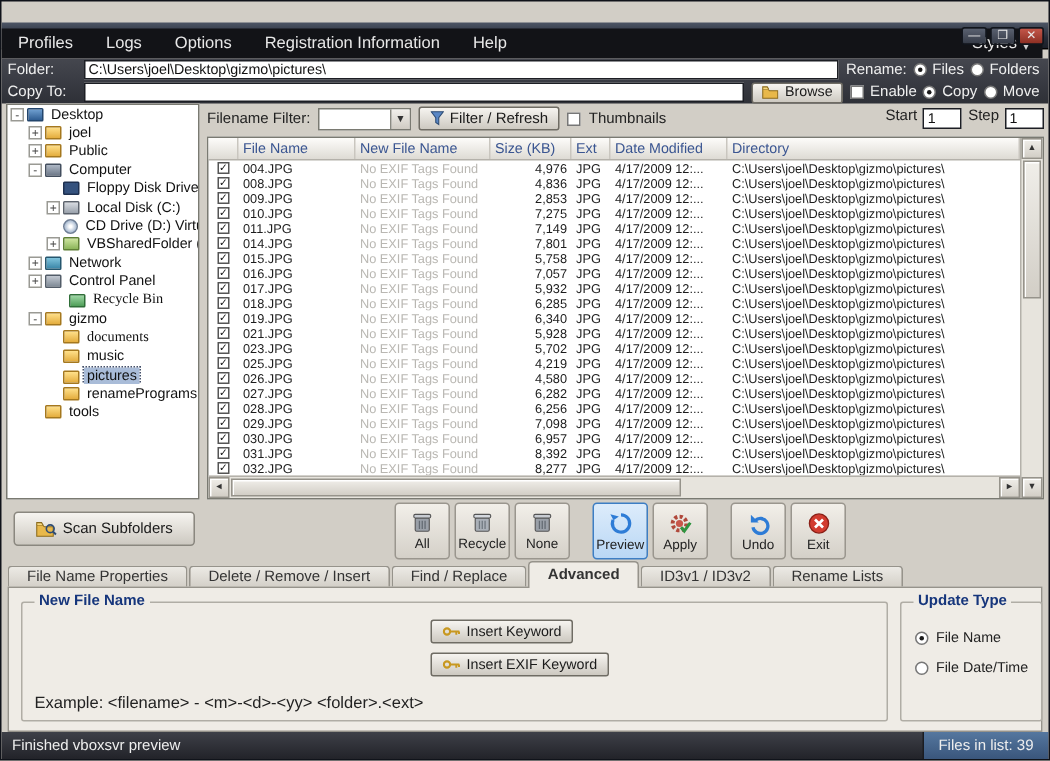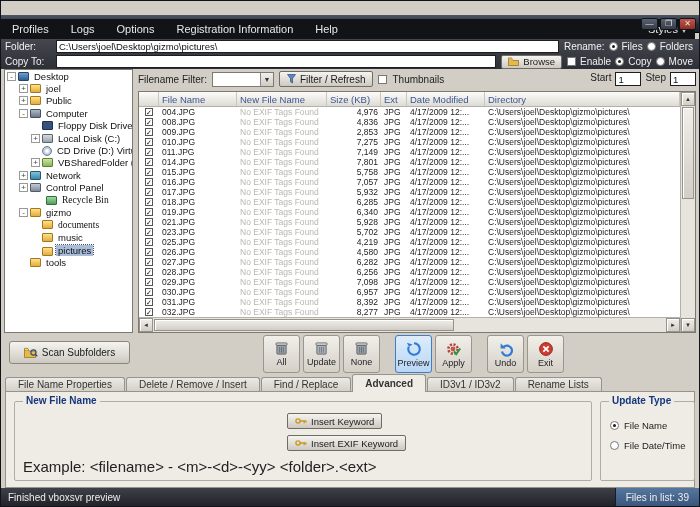--- a/index.html
+++ b/index.html
@@ -136,21 +136,21 @@
   .group{position:absolute;border:1px solid #b0ada5;border-radius:2px}
   .legend{position:absolute;top:-7px;left:8px;background:#efece6;padding:0 3px;color:#16367c;
     font-weight:bold;font-size:10px;line-height:12px}
   .g-nfn{left:8px;top:9px;width:578px;height:80px}
   .g-upd{left:594px;top:9px;width:95px;height:80px}
   textarea.nfn{position:absolute;left:8px;top:11px;width:248px;height:42px;border:1px solid #7a7a72;
     font-size:10px;font-family:inherit;resize:none;background:#fff;padding:1px 3px;color:#111}
   .kbtn{position:absolute;left:272px;height:16px;padding:0 7px;font-size:9.5px}
   .kbtn.k1{top:11px}
   .kbtn.k2{top:33px}
-  .example{position:absolute;left:8px;bottom:5px;font-size:15px;color:#222;white-space:nowrap}
+  .example{position:absolute;left:8px;bottom:5px;font-size:11px;color:#222;white-space:nowrap}
   .upd-row{position:absolute;left:9px;display:flex;align-items:center;gap:5px;font-size:9.5px;color:#222}
   .u1{top:18px}.u2{top:38px}
 
   
   .statusbar{position:absolute;left:0;right:0;bottom:0;height:18px;
     background:linear-gradient(#3e4048,#222329);color:#eee;display:flex;align-items:center;font-size:10px}
   .status-left{padding-left:7px}
   .status-right{margin-left:auto;height:100%;display:flex;align-items:center;padding:4px 10px;
     background:linear-gradient(#55779f,#3a567c);border-left:1px solid #1a1c22}
 </style>
@@ -282,20 +282,25 @@
     <div class="tree-row" style="padding-left: 26px;">
       <span class="expander hidden"></span>
       <span class="ticon folder-icon"></span>
       <span class="tlabel">music</span>
     </div>
     <div class="tree-row selected" style="padding-left: 26px; align-items: flex-end;">
       <span class="expander hidden"></span>
       <span class="ticon folder-icon"></span>
       <span class="tlabel">pictures</span>
     </div>
+    <div class="tree-row" style="padding-left: 26px;">
+      <span class="expander hidden"></span>
+      <span class="ticon folder-icon"></span>
+      <span class="tlabel">renamePrograms</span>
+    </div>
     <div class="tree-row" style="padding-left: 14px;">
       <span class="expander hidden"></span>
       <span class="ticon folder-icon"></span>
       <span class="tlabel">tools</span>
     </div>
   </div>
 
 <div class="filter-row">
   <span>Filename Filter:</span>
   <div class="combo">
@@ -594,21 +599,21 @@
       <path d="M6 6.5v6M8 6.5v6M10 6.5v6" stroke="#636a72" stroke-width="0.9"></path>
       </svg>
     <span>All</span>
   </div>
   <div class="abtn">
     <svg width="15" height="15" viewBox="0 0 16 16">
       <rect x="3" y="4.5" width="10" height="9.5" rx="1" fill="#aab0b8" stroke="#555" stroke-width="0.8"></rect>
       <rect x="2" y="2" width="12" height="2.6" rx="1" fill="#d4d8de" stroke="#555" stroke-width="0.8"></rect>
       <path d="M6 6.5v6M8 6.5v6M10 6.5v6" stroke="#70777f" stroke-width="0.9"></path>
       </svg>
-    <span>Update</span>
+    <span>Recycle</span>
   </div>
   <div class="abtn">
     <svg width="15" height="15" viewBox="0 0 16 16">
       <rect x="3" y="4.5" width="10" height="9.5" rx="1" fill="#9aa0a8" stroke="#555" stroke-width="0.8"></rect>
       <rect x="2" y="2" width="12" height="2.6" rx="1" fill="#c8ccd2" stroke="#555" stroke-width="0.8"></rect>
       <path d="M6 6.5v6M8 6.5v6M10 6.5v6" stroke="#636a72" stroke-width="0.9"></path>
       </svg>
     <span>None</span>
   </div>
   <div class="agap"></div>

